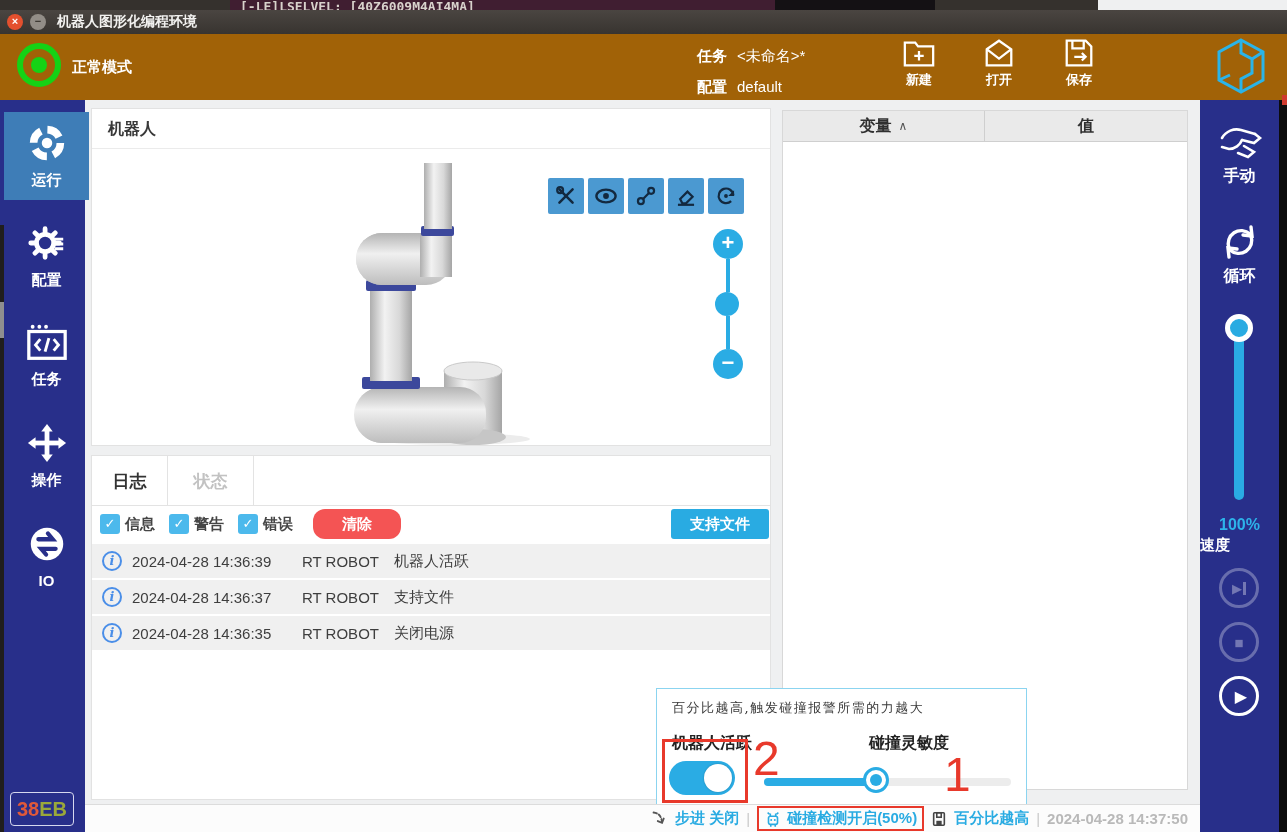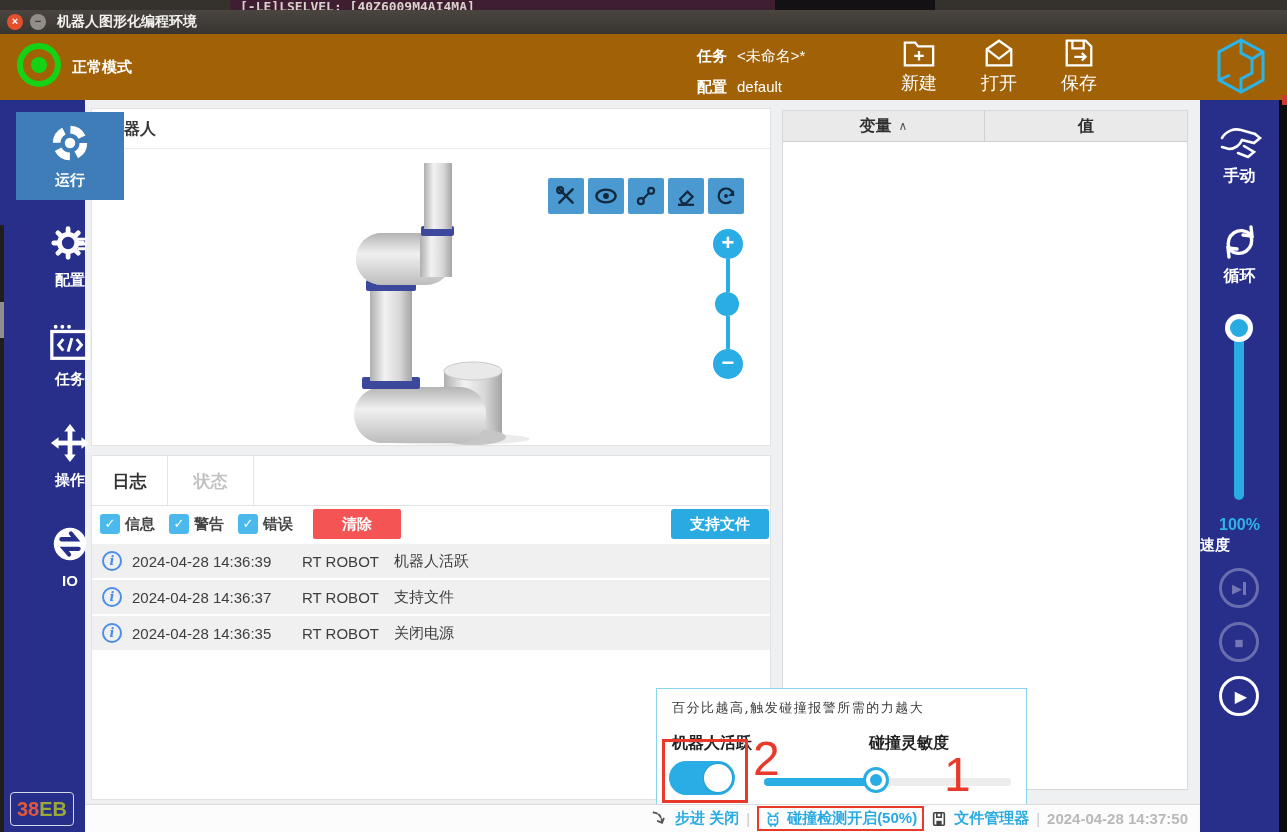--- a/index.html
+++ b/index.html
@@ -2,21 +2,21 @@
 <html><head>
 <meta charset="utf-8">
 <style>
   * { margin:0; padding:0; box-sizing:border-box; }
   html,body { width:1287px; height:832px; overflow:hidden; background:#eff0f1;
     font-family:"Liberation Sans", sans-serif; }
   .abs { position:absolute; }
   #stage { position:relative; width:1287px; height:832px; }
 
   
-  #top-strip { left:0; top:0; width:1287px; height:10px; background:#35312d; overflow:hidden; z-index:1; }
+  #top-strip { left:0; top:0; width:1098px; height:10px; background:#35312d; overflow:hidden; z-index:1; }
   #strip-maroon { left:230px; top:0; width:545px; height:10px; background:#401e31; overflow:hidden; }
   #strip-text { position:absolute; left:10px; top:-1px; font-family:"DejaVu Sans Mono", monospace;
     font-size:13px; font-weight:bold; color:#d8d2cc; white-space:nowrap; }
   #strip-black { left:775px; top:0; width:160px; height:10px; background:#141114; }
 
   
   #titlebar { left:0; top:10px; width:1287px; height:24px;
     background:linear-gradient(#4a4541,#383430); z-index:1; }
   .tb-btn { position:absolute; width:16px; height:16px; top:4px; border-radius:50%;
     font-size:11px; line-height:15px; text-align:center; font-weight:bold; }
@@ -28,27 +28,27 @@
   #app-header { left:0; top:34px; width:1287px; height:66px; background:#a16207; z-index:1; }
   #mode-indicator { position:absolute; left:17px; top:9px; width:44px; height:44px; border-radius:50%;
     border:6px solid #15d215; display:flex; align-items:center; justify-content:center; }
   #mode-indicator i { width:16px; height:16px; border-radius:50%; background:#15d215; }
   #mode-label { position:absolute; left:72px; top:24px; font-size:15px; font-weight:bold; color:#fff; }
   .hdr-kv { position:absolute; color:#fff; font-size:15px; }
   .hdr-kv b { font-weight:bold; margin-right:10px; }
   .hdr-action { position:absolute; top:3px; width:64px; height:58px; color:#fff; text-align:center;
     cursor:pointer; }
   .hdr-action svg { display:block; margin:0 auto; }
-  .hdr-action span { display:block; margin-top:2px; font-size:18px; font-weight:normal; }
+  .hdr-action span { display:block; margin-top:2px; font-size:13px; font-weight:bold; }
   #logo { position:absolute; left:1214px; top:3px; }
   #red-sliver { left:1282px; top:95px; width:5px; height:10px; background:#cf3a2e; z-index:6; }
 
   
   #left-sidebar { left:0; top:100px; width:85px; height:732px; background:#282f8a; z-index:2; }
-  .side-item { position:absolute; left:16px; width:108px; height:88px; display:flex; flex-direction:column;
+  .side-item { position:absolute; left:4px; width:85px; height:88px; display:flex; flex-direction:column;
     align-items:center; justify-content:center; gap:7px; color:#fff; cursor:pointer; }
   .side-item.active { background:#3e7db7; }
   .side-item .lbl { font-size:15px; font-weight:bold; }
   #badge-38eb { position:absolute; left:10px; top:692px; width:64px; height:34px;
     border:1px solid #d6d8ee; border-radius:4px; text-align:center; line-height:32px;
     font-size:20px; font-weight:bold; }
   #badge-38eb .p1 { color:#e0593a; } #badge-38eb .p2 { color:#9aa83a; }
   #left-sliver { left:0; top:225px; width:4px; height:607px; background:#201e1c; z-index:3; }
   #left-sliver i { position:absolute; left:0; top:77px; width:4px; height:36px; background:#8f8f8f; display:block; }
 
@@ -72,21 +72,21 @@
   #log-tabs { position:absolute; left:0; top:0; width:100%; height:50px; border-bottom:1px solid #e3e3e3;
     display:flex; }
   .log-tab { height:50px; display:flex; align-items:center; justify-content:center;
     border-right:1px solid #e3e3e3; font-size:17px; font-weight:bold; cursor:pointer; }
   #tab-log { width:76px; color:#333; } #tab-status { width:86px; color:#c2c2c2; }
   #filter-row { position:absolute; left:0; top:50px; width:100%; height:36px; display:flex;
     align-items:center; padding-left:8px; }
   .chk { width:20px; height:20px; background:#4cb9ec; border-radius:3px; color:#fff; font-size:13px;
     line-height:20px; text-align:center; margin-right:5px; cursor:pointer; }
   .chk-lbl { font-size:15px; font-weight:bold; color:#454545; margin-right:14px; }
-  #clear-btn { width:88px; height:30px; background:#f45454; border:none; border-radius:2px; color:#fff;
+  #clear-btn { width:88px; height:30px; background:#f45454; border:none; border-radius:12px; color:#fff;
     font-size:15px; font-weight:bold; margin-left:6px; cursor:pointer; font-family:inherit; }
   #support-btn { position:absolute; left:579px; top:3px; width:98px; height:30px; background:#29abe2;
     border:none; border-radius:3px; color:#fff; font-size:15px; font-weight:bold; cursor:pointer; font-family:inherit; }
   #log-rows { position:absolute; left:0; top:88px; width:100%; }
   .log-row { height:34px; margin-bottom:2px; background:#f0f0f0; display:flex; align-items:center;
     font-size:15px; color:#3e3e3e; }
   .info-ic { width:20px; height:20px; border:2px solid #4a8ee8; border-radius:50%; color:#4a8ee8;
     font-size:13px; font-weight:bold; line-height:16px; text-align:center; margin-left:10px; flex:none;
     font-family:"DejaVu Serif", serif; font-style:italic; }
   .log-time { margin-left:10px; width:170px; }
@@ -480,21 +480,21 @@
       </svg>
       <span class="st-blue">碰撞检测开启(50%)</span>
     </span>
     <svg width="16" height="16" viewBox="0 0 18 18">
       <g fill="none" stroke="#444" stroke-width="1.8">
         <rect x="3" y="2" width="12" height="14" rx="1"></rect>
           <rect x="6.5" y="2" width="5" height="5"></rect>
       </g>
       <rect x="6" y="11" width="6" height="5" fill="#444"></rect>
     </svg>
-    <span class="st-blue">文件管理器</span>
+    <span class="st-blue">百分比越高</span>
     <span class="st-sep">|</span>
     <span id="st-time">2024-04-28 14:37:50</span>
   </div>
 
   <div id="popup" class="abs">
     <div id="popup-hint">百分比越高,触发碰撞报警所需的力越大</div>
     <div class="popup-lbl" style="left:15px;">机器人活跃</div>
     <div class="popup-lbl" style="left:212px;">碰撞灵敏度</div>
 
     <div id="toggle-redbox"></div>

